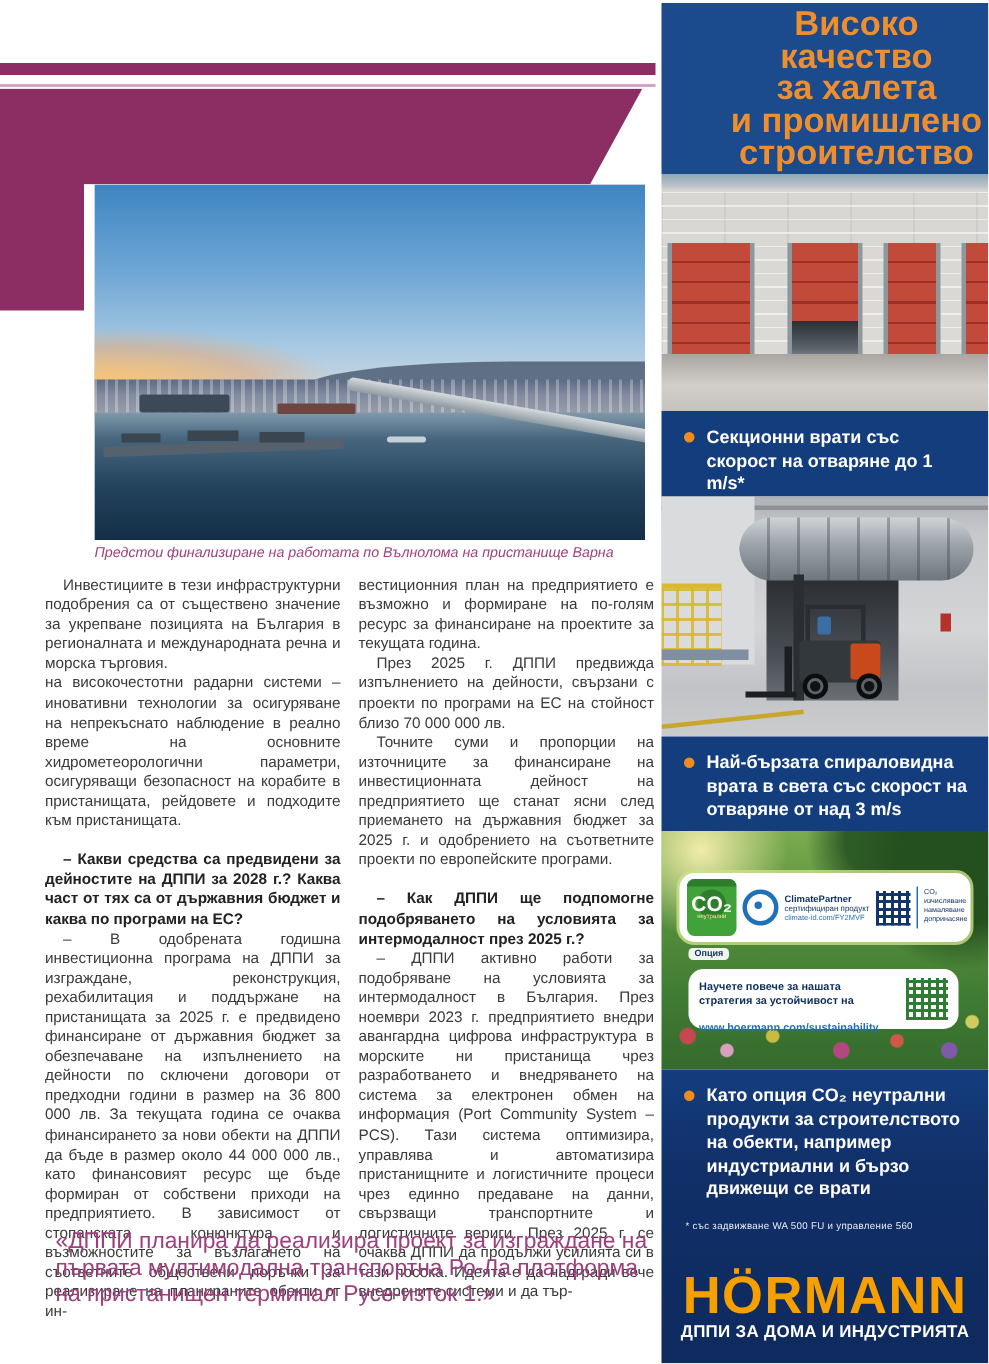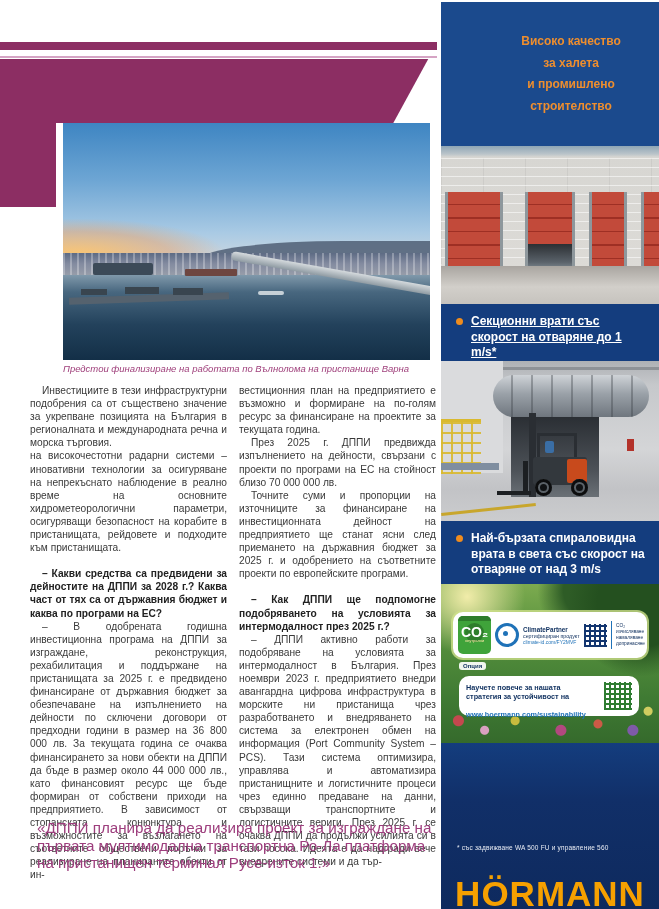--- a/index.html
+++ b/index.html
@@ -46,27 +46,27 @@
   .col{width:197px;font-size:10.2px;line-height:13.1px;text-align:justify;color:#3a3a3a;}
   .para{margin:0;text-indent:12px;}
   .para.noindent{text-indent:0;}
   .para.question{font-weight:bold;margin-top:13px;color:#222;}
 
   .pullquote{position:absolute;left:37px;top:819px;width:402px;font-size:15.2px;line-height:17.6px;
              color:#9d3e7d;}
 
   
   .ad{position:absolute;left:441px;top:2px;width:218px;height:907px;display:flex;flex-direction:column;}
-  .ad-header{height:144px;background:#1b4a8d;color:#ee8e2e;display:flex;align-items:center;
-             justify-content:center;text-align:center;font-weight:bold;font-size:12px;line-height:21.5px;
+  .ad-header{height:114px;background:#1b4a8d;color:#ee8e2e;display:flex;align-items:center;
+             justify-content:center;text-align:center;font-weight:bold;font-size:23px;line-height:21.5px;
              white-space:pre-line;padding-left:42px;}
   .ad-bullet{position:relative;background:#143d7e;color:#ffffff;font-weight:bold;font-size:12px;
              line-height:15.5px;padding:10px 10px 0 30px;box-sizing:border-box;}
   .ad-bullet .dot{position:absolute;left:15px;top:14px;width:7px;height:7px;border-radius:50%;background:#ef8c1e;}
-  .ad-bullet.b1{height:57px;text-decoration:underline;}
+  .ad-bullet.b1{height:57px;}
   .ad-bullet.b2{height:63px;}
 
   
   .img-doors{position:relative;height:158px;overflow:hidden;
       background:linear-gradient(180deg,#8fa6b5 0%,#b9c3c9 5%,#d7d6d2 7%,#dedcd8 100%);}
   .cladding{position:absolute;left:0;top:12px;width:100%;height:106px;
       background:repeating-linear-gradient(180deg,rgba(255,255,255,.55) 0 1px,rgba(0,0,0,0) 1px 9px),
                  repeating-linear-gradient(90deg,rgba(0,0,0,.05) 0 1px,rgba(0,0,0,0) 1px 42px);}
   .ground{position:absolute;left:0;bottom:0;width:100%;height:38px;
       background:linear-gradient(180deg,#a9a5a0 0%,#d2cfca 55%,#c6c3be 100%);}
@@ -286,20 +286,24 @@
         <div class="b2-text">
           <span>Научете повече за нашата
 стратегия за устойчивост на</span><br>
           <span class="b2-url">www.hoermann.com/sustainability</span>
         </div>
         <div class="qr green big"></div>
       </div>
     </div>
 
     <div class="ad-footer">
+      <div class="bullettext">
+        <span class="dot"></span>
+        <span>Като опция CO₂ неутрални продукти за строителството на обекти, например индустриални и бързо движещи се врати</span>
+      </div>
       <div class="footnote">* със задвижване WA 500 FU и управление 560</div>
       <div class="brandbox">
         <div class="brand">HÖRMANN</div>
         <div class="brand-sub">ДППИ ЗА ДОМА И ИНДУСТРИЯТА</div>
       </div>
     </div>
 
   </aside>
 </div>
 

